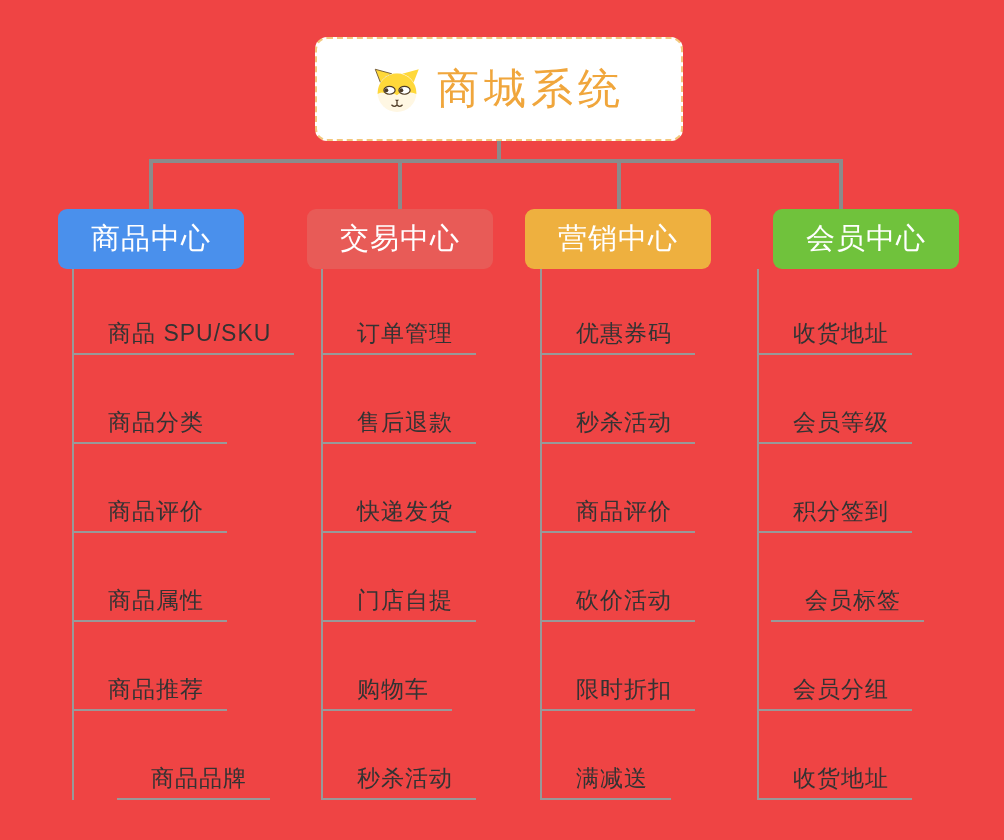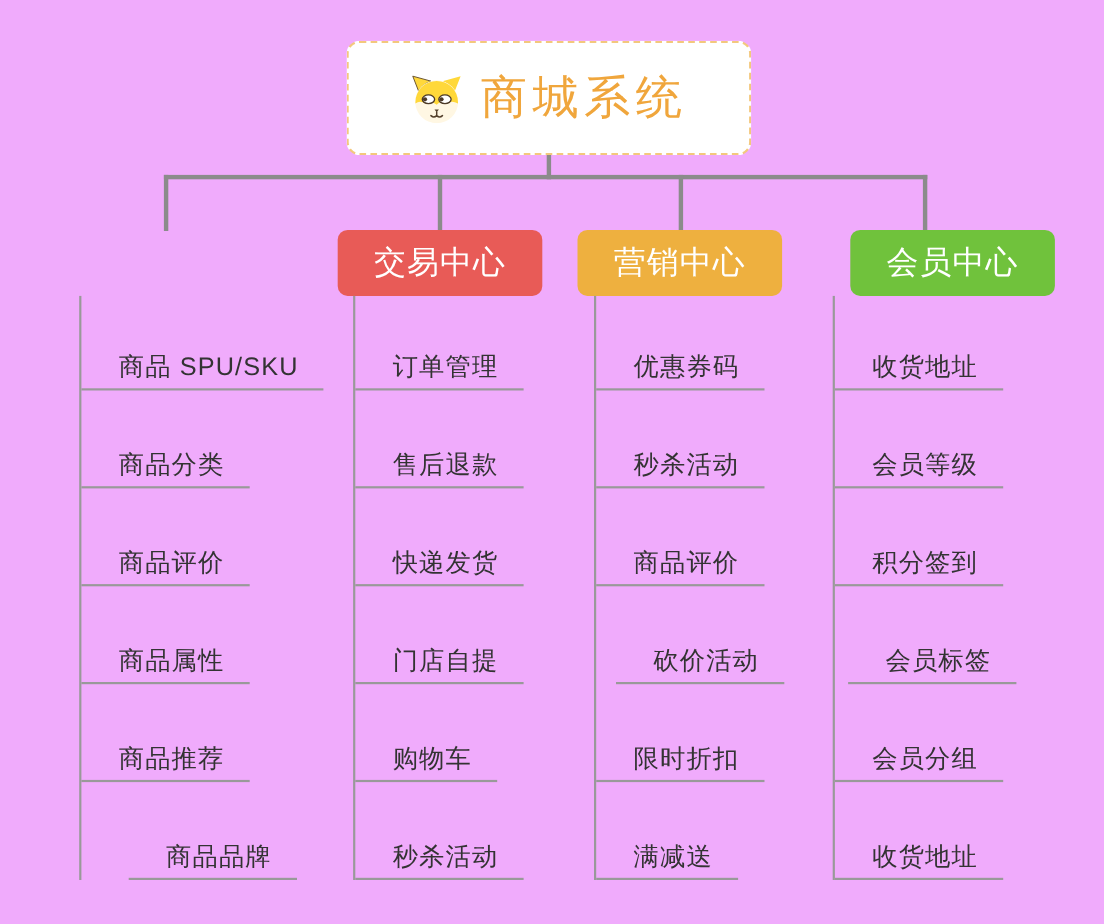--- a/index.html
+++ b/index.html
@@ -88,21 +88,21 @@
   .r1 { top: 53px; }
   .r2 { top: 142px; }
   .r3 { top: 231px; }
   .r4 { top: 320px; }
   .r5 { top: 409px; }
   .r6 { top: 498px; }
 </style>
 </head>
 <body>
 
-<div class="canvas" style="background-color: #f0abfc;">
+<div class="canvas" style="background-color: #ef4444;">
 
   <div class="conn" style="left: 497px; top: 140px; width: 4px; height: 23px; background-color: rgb(139, 139, 139);"></div>
   <div class="conn" style="left: 149px; top: 159px; width: 694px; height: 4px; background-color: rgb(139, 139, 139);"></div>
   <div class="conn" style="left: 149px; top: 159px; width: 4px; height: 51px; background-color: rgb(139, 139, 139);"></div>
   <div class="conn" style="left: 398px; top: 159px; width: 4px; height: 51px; background-color: rgb(139, 139, 139);"></div>
   <div class="conn" style="left: 617px; top: 159px; width: 4px; height: 51px; background-color: rgb(139, 139, 139);"></div>
   <div class="conn" style="left: 839px; top: 159px; width: 4px; height: 51px; background-color: rgb(139, 139, 139);"></div>
 
   <div class="root-node" style="border-color: rgb(243, 200, 125);">
     <svg class="dog-icon" viewBox="0 0 64 60" xmlns="http://www.w3.org/2000/svg" aria-hidden="true">
@@ -113,20 +113,23 @@
       <ellipse cx="22" cy="31" rx="7.5" ry="5.3" fill="#ffffff" stroke="#4C3A28" stroke-width="1.6"></ellipse>
       <ellipse cx="42" cy="31" rx="7.5" ry="5.3" fill="#ffffff" stroke="#4C3A28" stroke-width="1.6"></ellipse>
       <circle cx="17.8" cy="31" r="2.6" fill="#4C3A28"></circle>
       <circle cx="37.8" cy="31" r="2.6" fill="#4C3A28"></circle>
       <path d="M29.3,43.5 h5.4 l-2.7,3.2 z" fill="#54412C"></path>
       <path d="M32,46.5 v3.6 M25,50.8 Q28.5,54.2 32,50.8 Q35.5,54.2 39,50.8" fill="none" stroke="#54412C" stroke-width="1.8" stroke-linecap="round"></path>
     </svg>
     <span class="root-title" style="color: rgb(240, 166, 60);">商城系统</span>
   </div>
 
+  <div class="branch b1" style="background-color: rgb(74, 144, 236);">
+    <span style="color: rgb(255, 255, 255);">商品中心</span>
+  </div>
   <div class="branch b2" style="background-color: rgb(232, 91, 87);">
     <span style="color: rgb(255, 255, 255);">交易中心</span>
   </div>
   <div class="branch b3" style="background-color: rgb(238, 176, 63);">
     <span style="color: rgb(255, 255, 255);">营销中心</span>
   </div>
   <div class="branch b4" style="background-color: rgb(112, 194, 60);">
     <span style="color: rgb(255, 255, 255);">会员中心</span>
   </div>
 
@@ -145,21 +148,21 @@
     <div class="item r3" style="border-color: rgb(153, 153, 153); color: rgb(51, 51, 51);">快递发货</div>
     <div class="item r4" style="border-color: rgb(153, 153, 153); color: rgb(51, 51, 51);">门店自提</div>
     <div class="item r5" style="border-color: rgb(153, 153, 153); color: rgb(51, 51, 51);">购物车</div>
     <div class="item r6" style="border-color: rgb(153, 153, 153); color: rgb(51, 51, 51);">秒杀活动</div>
   </div>
 
   <div class="col c3" style="border-color: rgb(153, 153, 153);">
     <div class="item r1" style="border-color: rgb(153, 153, 153); color: rgb(51, 51, 51);">优惠券码</div>
     <div class="item r2" style="border-color: rgb(153, 153, 153); color: rgb(51, 51, 51);">秒杀活动</div>
     <div class="item r3" style="border-color: rgb(153, 153, 153); color: rgb(51, 51, 51);">商品评价</div>
-    <div class="item r4" style="border-color: rgb(153, 153, 153); color: rgb(51, 51, 51); margin-left: 18px;">砍价活动</div>
+    <div class="item r4" style="border-color: rgb(153, 153, 153); color: rgb(51, 51, 51);">砍价活动</div>
     <div class="item r5" style="border-color: rgb(153, 153, 153); color: rgb(51, 51, 51);">限时折扣</div>
     <div class="item r6" style="border-color: rgb(153, 153, 153); color: rgb(51, 51, 51);">满减送</div>
   </div>
 
   <div class="col c4" style="border-color: rgb(153, 153, 153);">
     <div class="item r1" style="border-color: rgb(153, 153, 153); color: rgb(51, 51, 51);">收货地址</div>
     <div class="item r2" style="border-color: rgb(153, 153, 153); color: rgb(51, 51, 51);">会员等级</div>
     <div class="item r3" style="border-color: rgb(153, 153, 153); color: rgb(51, 51, 51); text-align: right;">积分签到</div>
     <div class="item r4" style="border-color: rgb(153, 153, 153); color: rgb(51, 51, 51); margin-left: 12px;">会员标签</div>
     <div class="item r5" style="border-color: rgb(153, 153, 153); color: rgb(51, 51, 51);">会员分组</div>

